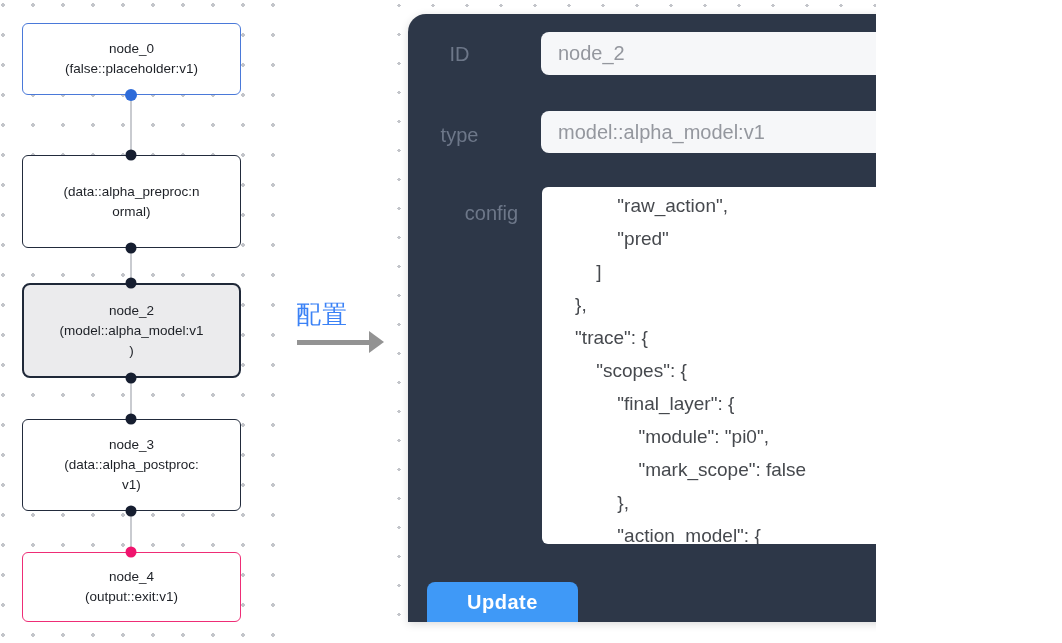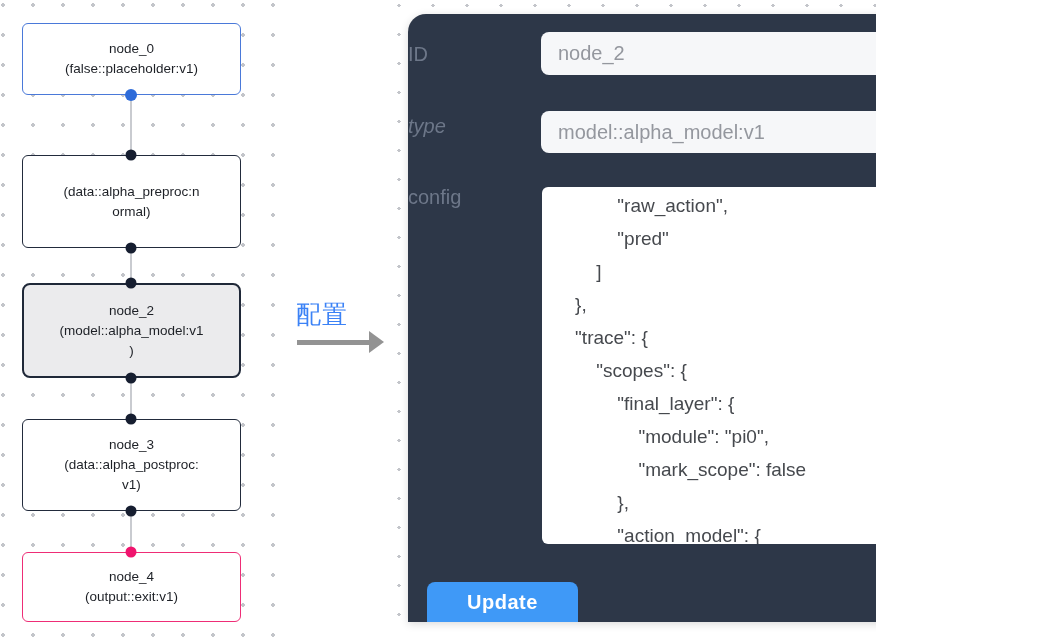--- a/index.html
+++ b/index.html
@@ -35,24 +35,24 @@
 
   
   .annot-label{position:absolute;left:296px;top:298px;font-size:25px;color:#3b82f6;letter-spacing:1px;}
   .arrow-shaft{position:absolute;left:297px;top:340px;width:72px;height:5px;background:#939393;}
   .arrow-head{position:absolute;left:369px;top:331px;width:0;height:0;
               border-top:11px solid transparent;border-bottom:11px solid transparent;border-left:15px solid #939393;}
 
   
   .panel{position:absolute;left:408px;top:14px;width:641px;height:608px;background:#2d3748;
          border-radius:18px 18px 0 0;overflow:hidden;box-shadow:0 2px 8px rgba(0,0,0,0.15);}
-  .flabel{position:absolute;left:0;width:103px;text-align:left;font-size:20px;color:#6d7789;}
+  .flabel{position:absolute;left:0;width:103px;text-align:center;font-size:20px;color:#6d7789;}
   .flabel.id{top:25px;line-height:30px;}
-  .flabel.type{top:97px;line-height:30px;font-style:italic;}
-  .flabel.config{top:168px;line-height:30px;}
+  .flabel.type{top:106px;line-height:30px;}
+  .flabel.config{top:184px;line-height:30px;padding-left:32px;}
   .tinput{position:absolute;left:133px;width:499px;height:43px;box-sizing:border-box;background:#f6f7f9;
           border:none;border-radius:8px;font-size:20px;color:#94979e;line-height:43px;padding-left:17px;
           font-family:"Liberation Sans","DejaVu Sans",sans-serif;white-space:nowrap;overflow:hidden;}
   .tinput.id{top:18px;}
   .tinput.type{top:97px;height:42px;line-height:42px;}
 
   .config-box{position:absolute;left:134px;top:173px;width:490px;height:357px;background:#ffffff;
               border-radius:6px;overflow:hidden;}
   .config-text{position:absolute;left:0;top:2px;right:24px;bottom:0;overflow:hidden;
                white-space:pre;font-size:19px;line-height:33px;color:#46494e;padding-left:12px;}

